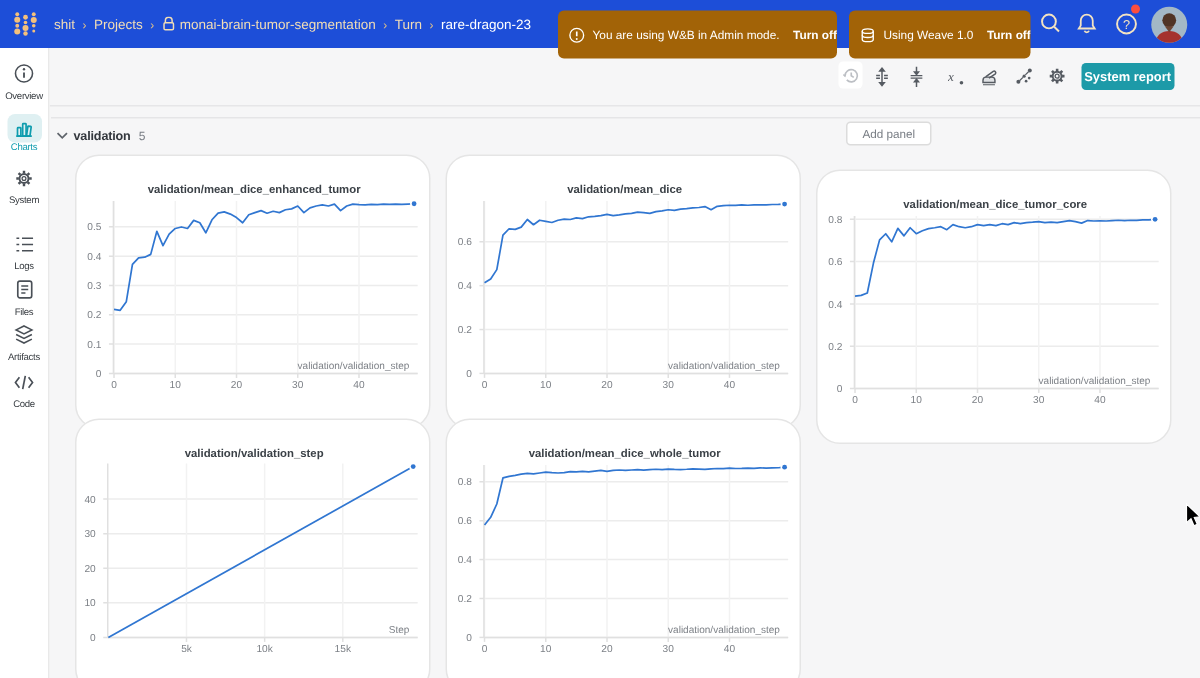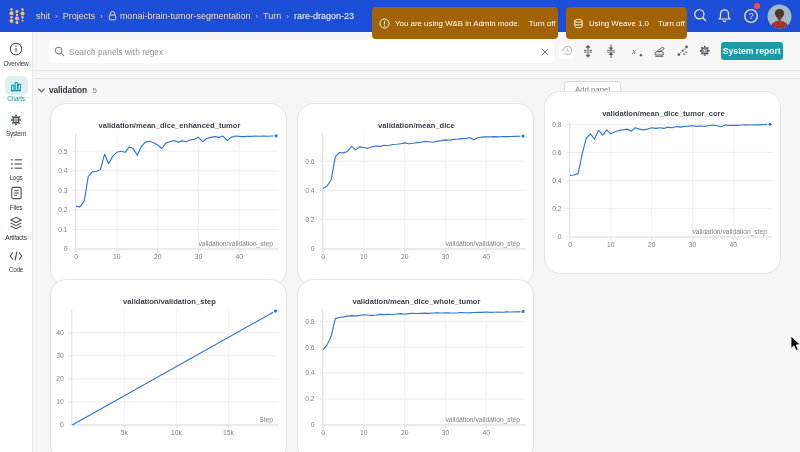--- a/index.html
+++ b/index.html
@@ -1,21 +1,21 @@
 <!DOCTYPE html>
 <html><head><meta charset="utf-8"><style>
 * { margin:0; padding:0; box-sizing:border-box; }
 html,body { width:800px; height:452px; overflow:hidden; font-family:"Liberation Sans",sans-serif; background:#f6f6f7; }
 .topbar { position:absolute; left:0; top:0; width:800px; height:32px; background:#1d4ed8; z-index:10; }
 .tb-bc { position:absolute; top:0; left:36px; height:32px; display:flex; align-items:center; font-size:9px; color:#f1ddb6; white-space:nowrap; }
 .tb-bc .sep { margin:0 5px; color:#e4c287; font-size:8px; }
 .tb-bc b { color:#ffffff; font-weight:normal; }
 .pill { position:absolute; top:7px; height:18px; background:#a26307; border-radius:4px; color:#fff; font-size:7.9px; display:flex; align-items:center; padding:16px 7px; white-space:nowrap; overflow:hidden; }
 .pill svg { flex-shrink:0; }
-.pill b { font-weight:normal; margin-left:9px; }
+.pill b { font-weight:bold; margin-left:9px; }
 .sidebar { position:absolute; left:0; top:32px; width:33px; height:420px; background:#fff; border-right:1px solid #e9e9e9; z-index:5; }
 .side-item { position:absolute; left:0; width:32px; text-align:center; color:#4a5057; }
 .side-item .lbl { font-size:6.4px; color:#383d42; letter-spacing:-0.2px; }
 .toolbar { position:absolute; left:33px; top:32px; width:767px; height:39px; background:#f6f6f7; border-bottom:1px solid #e6e6e8; z-index:4; }
 .search { position:absolute; left:15.6px; top:8px; width:505px; height:23px; background:#fff; border-radius:4px; display:flex; align-items:center; padding:0 5px 0 5.5px; }
 .search .ph { color:#8e949c; font-size:8.4px; margin-left:4px; }
 .createbtn { position:absolute; left:688px; top:10px; width:61.5px; height:18px; background:#1d9aa8; border-radius:3px; color:#fff; font-size:8.6px; font-weight:bold; display:flex; align-items:center; justify-content:center; }
 .sect-border { position:absolute; left:34px; top:78px; width:766px; height:1px; background:#e5e5e7; }
 .secthead { position:absolute; left:34px; top:80px; width:606px; height:20px;padding-left:36px; }
 .vtitle { position:absolute; left:15px; top:5px; font-size:8.4px; font-weight:bold; color:#33373d; letter-spacing:-0.1px; }
@@ -184,33 +184,20 @@
           <path d="M4.5 2.5 1.5 6.5l3 4"></path>
           <path d="M11.5 2.5 l3 4 -3 4"></path>
           <line x1="9" y1="1.5" x2="7" y2="11.5"></line>
         </g>
       </svg>
     <div class="lbl">Code</div>
   </div>
 </div>
 
 <div class="toolbar">
-  <div class="search">
-    <svg width="11" height="11" viewBox="0 0 12 12">
-        <circle cx="5" cy="5" r="3.6" fill="none" stroke="#7d8187" stroke-width="1.2"></circle>
-        <line x1="7.8" y1="7.8" x2="11" y2="11" stroke="#7d8187" stroke-width="1.2"></line>
-      </svg>
-    <span class="ph">Search panels with regex</span>
-    <svg style="margin-left:auto" width="8" height="8" viewBox="0 0 10 10">
-        <g stroke="#5d6269" stroke-width="1.1">
-          <line x1="1" y1="1" x2="9" y2="9"></line>
-          <line x1="9" y1="1" x2="1" y2="9"></line>
-        </g>
-      </svg>
-  </div>
   <div style="position:absolute;left:526px;top:9px;width:16px;height:18px;background:#fff;border-radius:3px;display:flex;align-items:center;justify-content:center">
     <svg width="13" height="13" viewBox="0 0 14 14">
         <g fill="none" stroke="#bcbfc4" stroke-width="1.2">
           <path d="M2.6 7a4.4 4.4 0 1 1 1.2 3"></path>
           <path d="M2.2 7.8 2.6 7 1.3 6.2" stroke-linejoin="round"></path>
           <path d="M7 4.6 V7 l1.8 1.2"></path>
         </g>
       </svg>
   </div>
   <svg style="position:absolute;left:550px;top:12px" width="10" height="14.5" viewBox="0 0 11 16">
@@ -359,21 +346,21 @@
       <line x1="188.6" y1="145.2" x2="188.6" y2="148.2" stroke="#e0e0e0" stroke-width="1"></line>
       <text x="188.6" y="154.79999999999998" text-anchor="middle" font-size="6.8" fill="#7d8187" font-family="Liberation Sans">40</text>
       <line x1="24.6" y1="30.0" x2="24.6" y2="145.2" stroke="#e0e0e0" stroke-width="1"></line>
       <line x1="24.6" y1="145.2" x2="227.8" y2="145.2" stroke="#e0e0e0" stroke-width="1"></line>
       <text x="222.3" y="142.0" text-anchor="end" font-size="6.7" fill="#7d8187" font-family="Liberation Sans">validation/validation_step</text>
       <polyline points="25.0,84.7 29.1,82.1 33.2,75.9 37.3,52.9 41.4,48.6 45.5,49.0 49.5,47.5 53.6,42.4 57.7,45.9 61.8,42.9 65.9,43.6 70.0,44.4 74.1,42.9 78.2,42.1 82.3,42.4 86.3,41.3 90.4,41.8 94.5,40.6 98.6,40.3 102.7,39.8 106.8,39.0 110.9,39.8 115.0,39.3 119.1,38.7 123.2,38.3 127.2,37.5 131.3,37.8 135.4,38.3 139.5,37.2 143.6,36.7 147.7,35.9 151.8,36.3 155.9,35.5 160.0,35.2 164.1,34.7 168.2,34.4 172.2,33.8 176.3,35.9 180.4,33.6 184.5,33.2 188.6,32.9 192.7,33.0 196.8,32.7 200.9,32.9 205.0,32.6 209.0,32.7 213.1,32.6 217.2,32.4 221.3,32.3 225.4,32.1" fill="none" stroke="#3076d1" stroke-width="1.15" stroke-linejoin="round"></polyline>
       <circle cx="225.4" cy="32.1" r="2.7" fill="#ffffff"></circle>
       <circle cx="225.4" cy="32.1" r="1.6" fill="#3076d1"></circle>
     </svg>
   </div>
-<div class="panel" style="left:543.5px;top:91px">
+<div class="panel" style="left:543.5px;top:113px">
     <svg width="237" height="166" viewBox="0 0 237.3 166.3" style="position:absolute;top:0;left:0">
       <text x="118.6" y="24.5" text-anchor="middle" font-size="7.6" font-weight="bold" fill="#3b4147" font-family="Liberation Sans">validation/mean_dice_tumor_core</text>
       <line x1="24.6" y1="145.2" x2="227.8" y2="145.2" stroke="#ececec" stroke-width="1"></line>
       <line x1="21.6" y1="145.2" x2="24.6" y2="145.2" stroke="#e0e0e0" stroke-width="1"></line>
       <text x="16.6" y="147.6" text-anchor="end" font-size="6.8" fill="#7d8187" font-family="Liberation Sans">0</text>
       <line x1="24.6" y1="117.0" x2="227.8" y2="117.0" stroke="#ececec" stroke-width="1"></line>
       <line x1="21.6" y1="117.0" x2="24.6" y2="117.0" stroke="#e0e0e0" stroke-width="1"></line>
       <text x="16.6" y="119.4" text-anchor="end" font-size="6.8" fill="#7d8187" font-family="Liberation Sans">0.2</text>
       <line x1="24.6" y1="88.8" x2="227.8" y2="88.8" stroke="#ececec" stroke-width="1"></line>
       <line x1="21.6" y1="88.8" x2="24.6" y2="88.8" stroke="#e0e0e0" stroke-width="1"></line>

